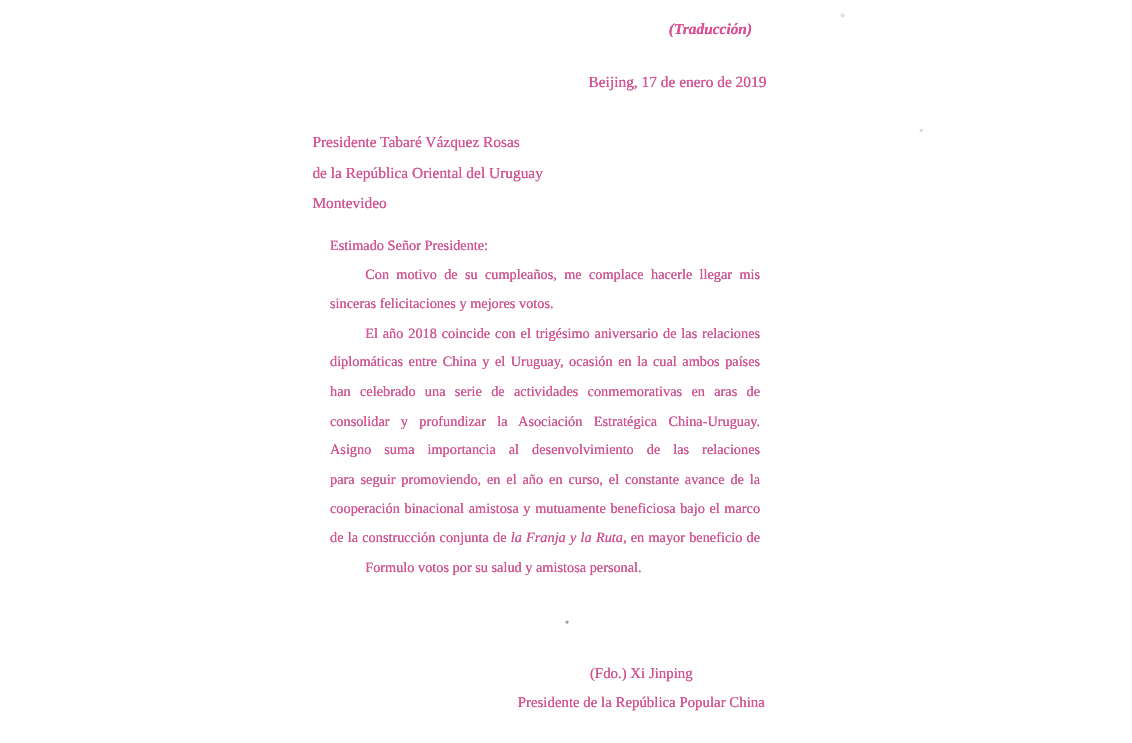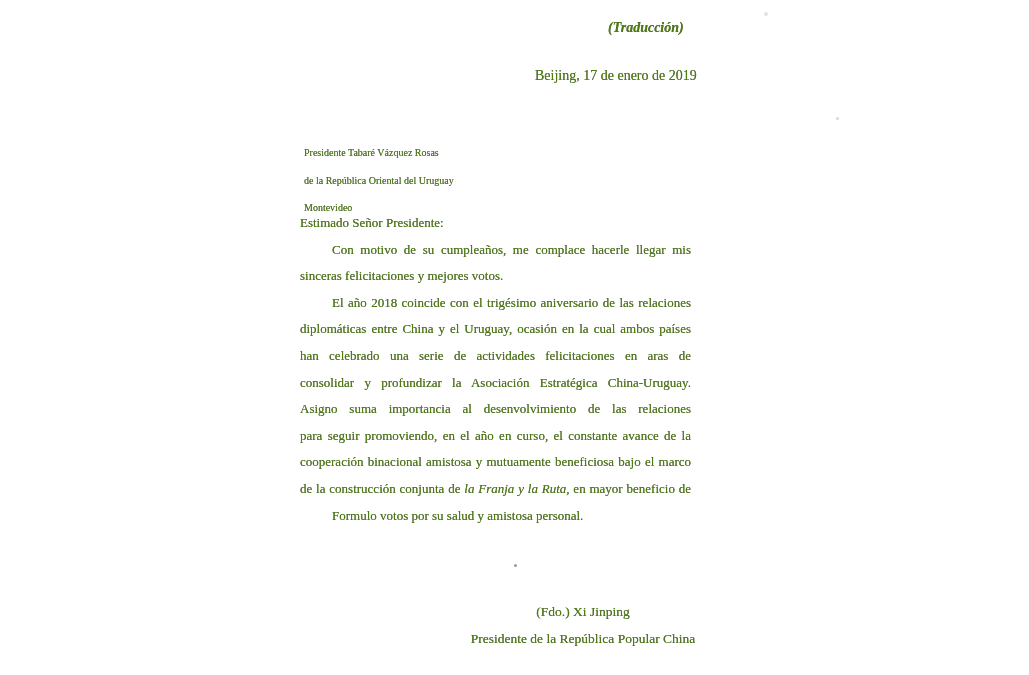--- a/index.html
+++ b/index.html
@@ -7,46 +7,45 @@
     padding: 0;
     background: #ffffff;
   }
   .page {
     position: relative;
     width: 1029px;
     height: 675px;
     background: #ffffff;
     overflow: hidden;
     font-family: "Liberation Serif", "DejaVu Serif", serif;
-    color: #4d7c0f;
+    color: #ec4899;
     text-shadow: 0 0 0.6px rgba(40,40,40,0.65);
   }
   .translation-note {
     position: absolute;
     left: 608px;
     top: 20px;
     font-size: 14px;
     font-style: italic;
     font-weight: bold;
     white-space: nowrap;
   }
   .dateline {
     position: absolute;
     left: 535px;
     top: 68px;
     font-size: 14px;
     white-space: nowrap;
   }
   .recipient {
     position: absolute;
-    left: 304px;
+    left: 284px;
     top: 117px;
-    font-size: 10px;
+    font-size: 14px;
     line-height: 27.5px;
-    margin-top: 22px;
   }
   .letter-body {
     position: absolute;
     left: 300px;
     top: 210px;
     width: 391px;
     font-size: 13px;
     line-height: 26.6px;
   }
   .letter-body .line {
@@ -95,21 +94,21 @@
     <div>Montevideo</div>
   </div>
 
   <div class="letter-body">
     <div class="line plast">Estimado Señor Presidente:</div>
 
   <div class="line pfirst"><span>Con motivo de su cumpleaños, me complace hacerle llegar mis</span></div>
       <div class="line plast"><span>sinceras felicitaciones y mejores votos.</span></div>
       <div class="line pfirst"><span>El año 2018 coincide con el trigésimo aniversario de las relaciones</span></div>
       <div class="line"><span>diplomáticas entre China y el Uruguay, ocasión en la cual ambos países</span></div>
-      <div class="line"><span>han celebrado una serie de actividades felicitaciones en aras de</span></div>
+      <div class="line"><span>han celebrado una serie de actividades conmemorativas en aras de</span></div>
       <div class="line"><span>consolidar y profundizar la Asociación Estratégica China-Uruguay.</span></div>
       <div class="line"><span>Asigno suma importancia al desenvolvimiento de las relaciones</span></div>
       <div class="line"><span>para seguir promoviendo, en el año en curso, el constante avance de la</span></div>
       <div class="line"><span>cooperación binacional amistosa y mutuamente beneficiosa bajo el marco</span></div>
       <div class="line"><span>de la construcción conjunta de </span><span class="em">la Franja y la Ruta</span><span>, en mayor beneficio de</span></div>
       <div class="line pfirst plast"><span>Formulo votos por su salud y amistosa personal.</span></div>
     </div>
 
   <div class="signature">
     <div>(Fdo.) Xi Jinping</div>

